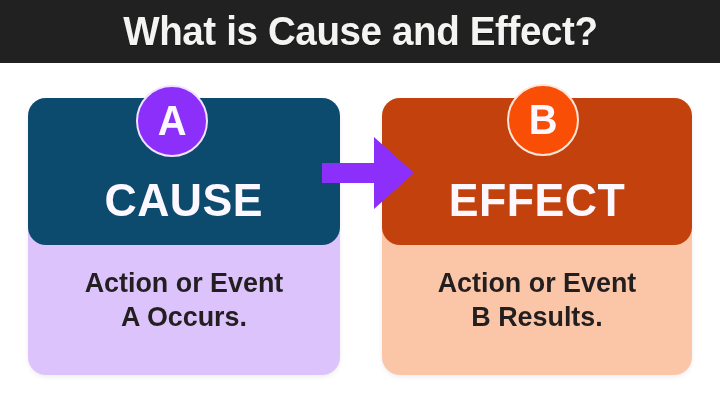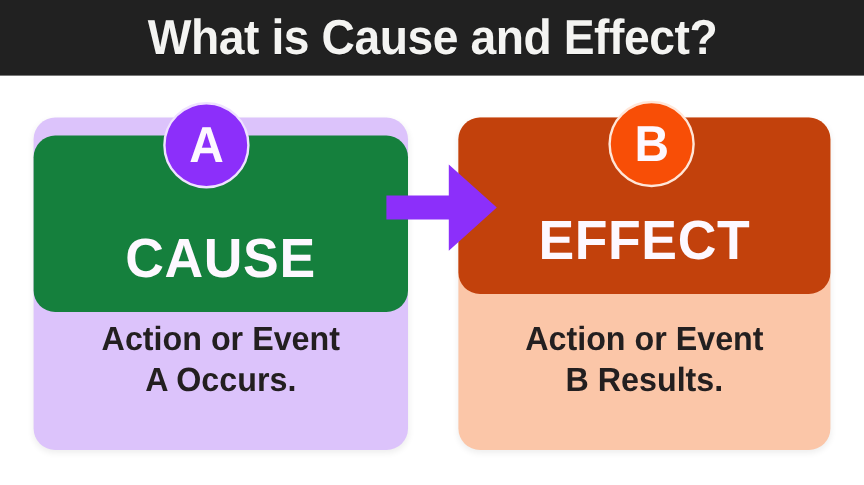--- a/index.html
+++ b/index.html
@@ -80,24 +80,24 @@
   .head {
     position: absolute;
     border-radius: 18px;
     display: flex;
     align-items: flex-end;
     justify-content: center;
     z-index: 3;
   }
   .head-cause {
     left: 28px;
-    top: 50px;
+    top: 35px;
     width: 312px;
     height: 147px;
-    background: #15803d;
+    background: #0c4a6e;
   }
   .head-effect {
     left: 382px;
     top: 35px;
     width: 310px;
     height: 147px;
     background: #c2410c;
   }
   .head-label {
     color: #fdf8ff;

